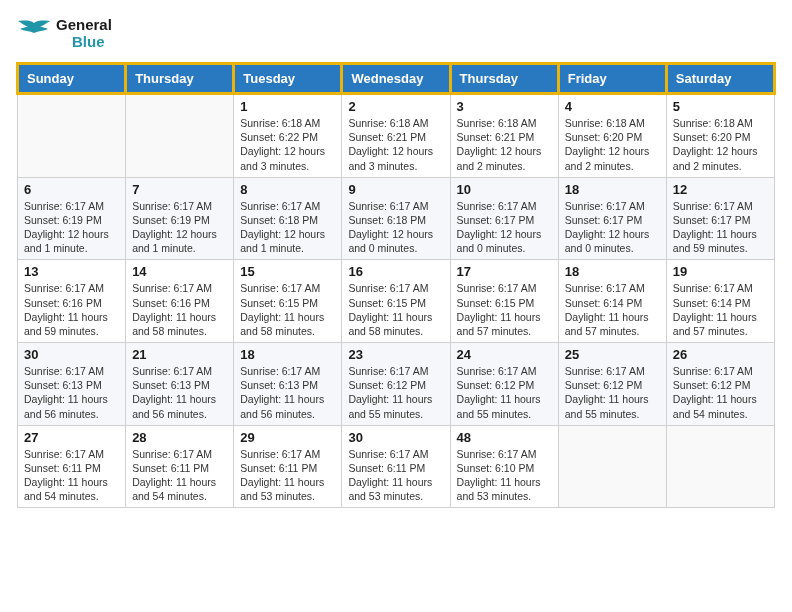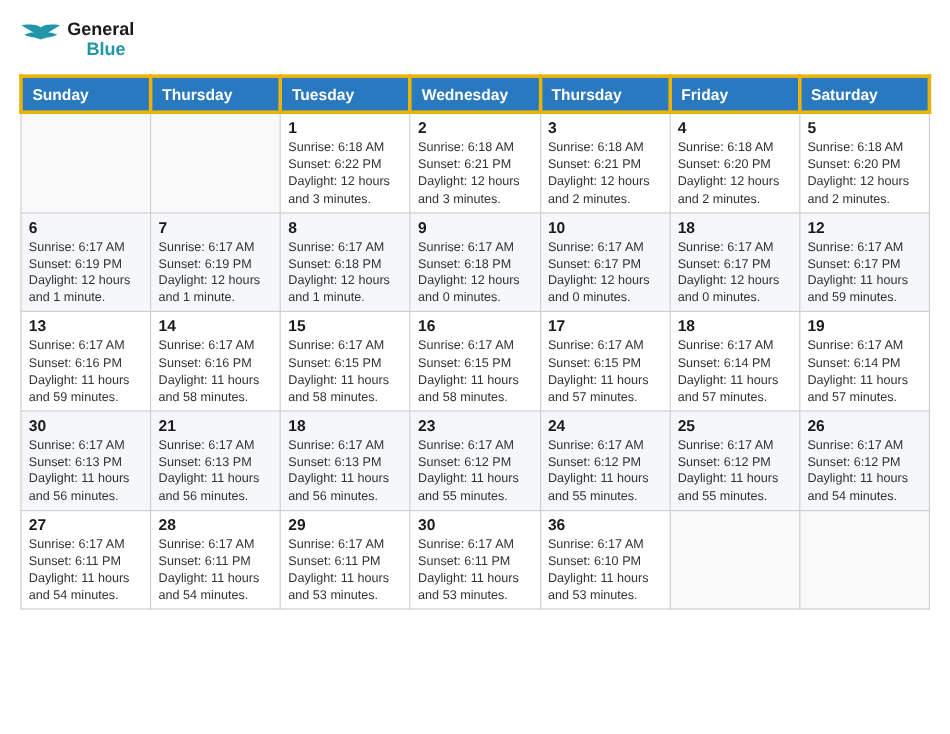--- a/index.html
+++ b/index.html
@@ -295,21 +295,21 @@
 Sunset: 6:11 PM
 Daylight: 11 hours and 53 minutes.</div>
         </td>
         <td>
           <span class="day-number">30</span>
           <div class="day-info" style="white-space: pre-line;">Sunrise: 6:17 AM
 Sunset: 6:11 PM
 Daylight: 11 hours and 53 minutes.</div>
         </td>
         <td>
-          <span class="day-number">36</span>
+          <span class="day-number">48</span>
           <div class="day-info" style="white-space: pre-line;">Sunrise: 6:17 AM
 Sunset: 6:10 PM
 Daylight: 11 hours and 53 minutes.</div>
         </td>
         <td class="empty-cell"></td>
         <td class="empty-cell"></td>
       </tr>
     </tbody>
 </table>
 

